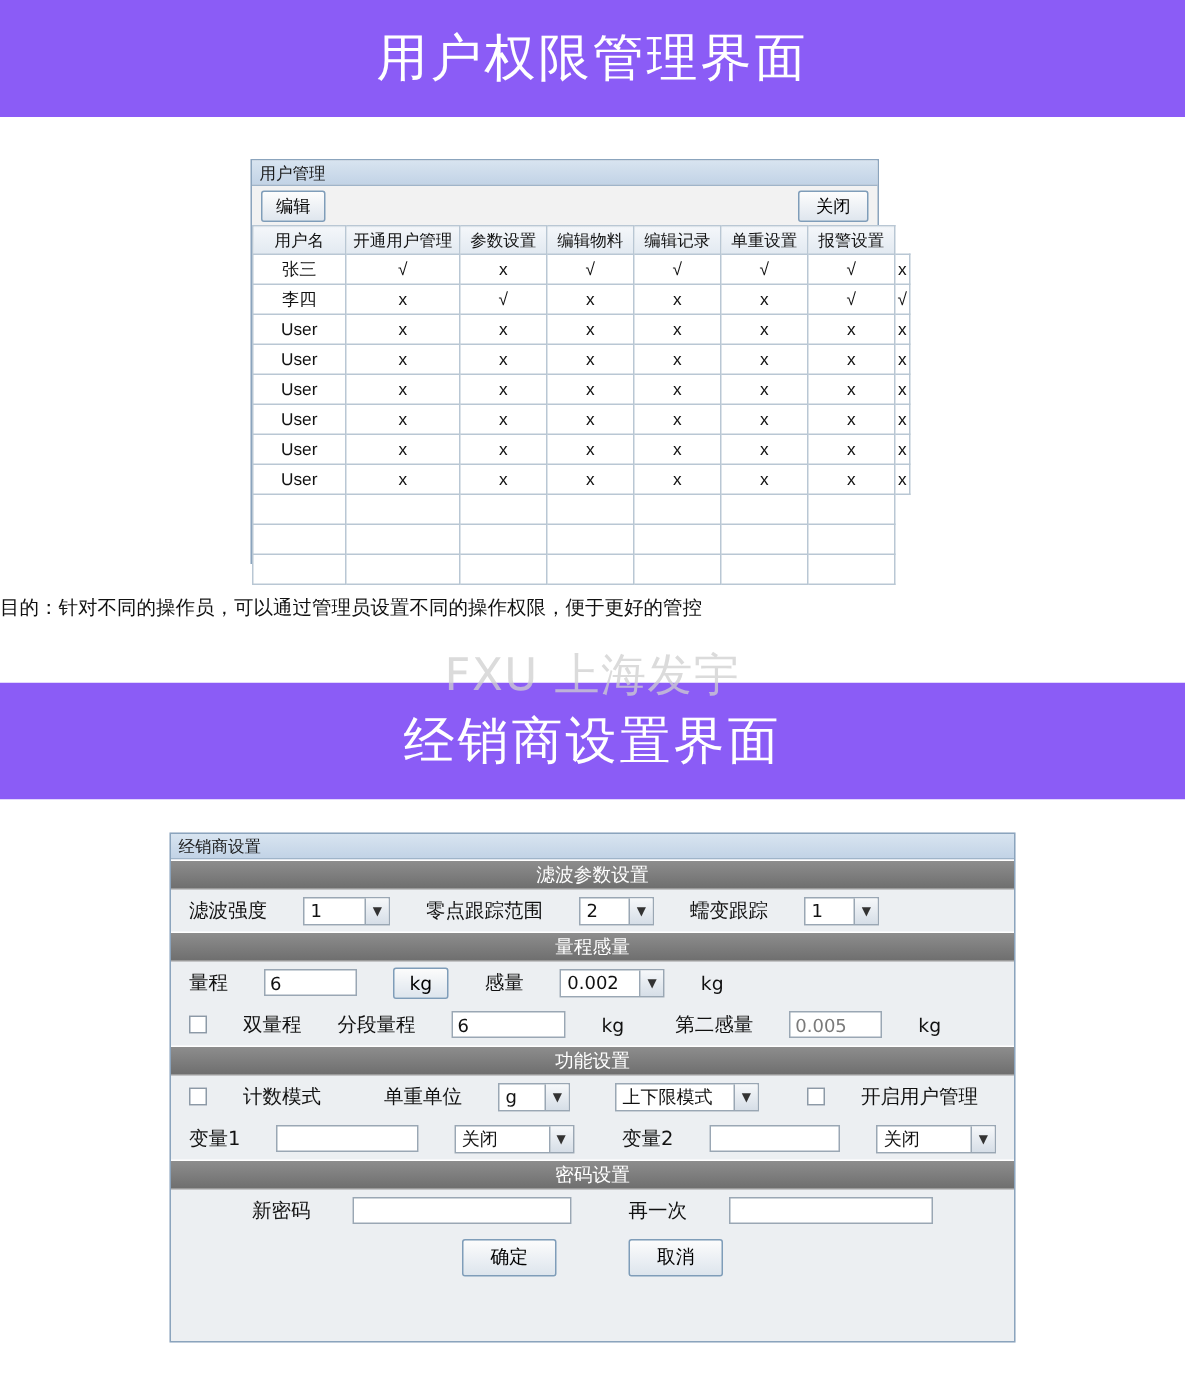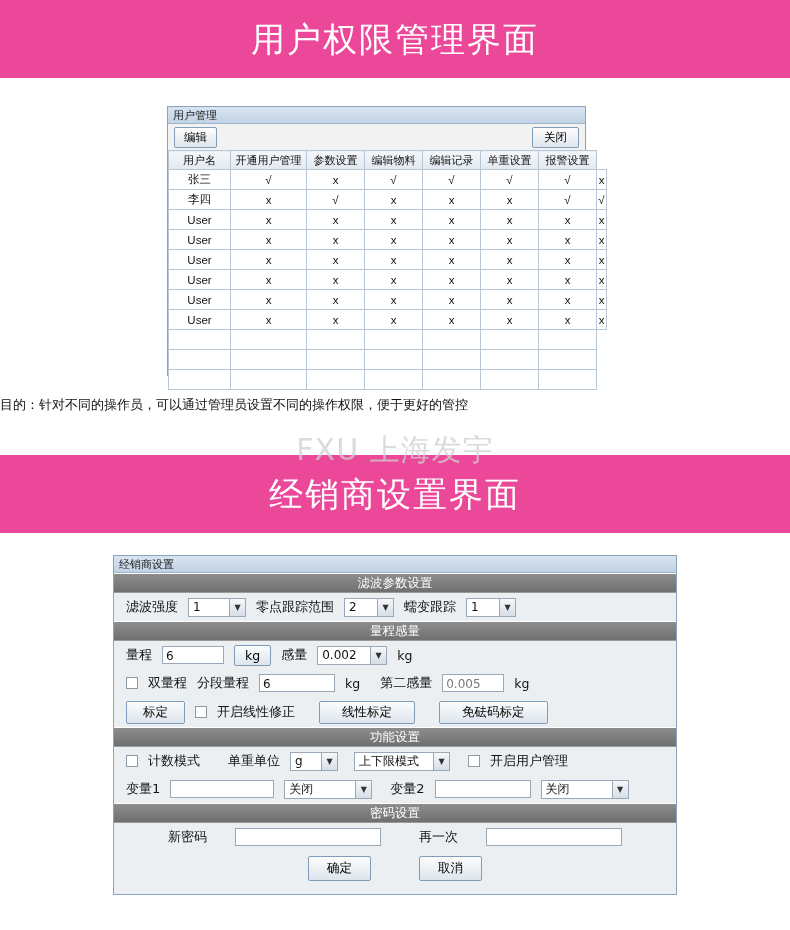--- a/index.html
+++ b/index.html
@@ -4,21 +4,21 @@
 <style>
   html,body{margin:0;padding:0;}
   body{
     width:790px;height:930px;
     background:#fff;
     font-family:"Liberation Sans","DejaVu Sans",sans-serif;
     overflow:hidden;
     position:relative;
   }
   .banner{
-    background:#ec4899;
+    background:#8b5cf6;
     color:#fff;
     text-align:center;
     font-size:34px;
     letter-spacing:2px;
     font-family:"DejaVu Sans","Liberation Sans",sans-serif;
   }
   #banner1{height:78px;line-height:78px;}
   #banner2{height:78px;line-height:78px;}
 
   
@@ -132,21 +132,21 @@
     border-top:1px solid #fff;
     border-bottom:1px solid #9a9a9a;
     font-family:"DejaVu Sans","Liberation Sans",sans-serif;
   }
   .row{
     display:flex;
     align-items:center;
     height:28px;
     padding:0 12px;
     box-sizing:border-box;
-    gap:10px;
+    gap:24px;
     font-size:13px;
     color:#111;
     font-family:"DejaVu Sans","Liberation Sans",sans-serif;
   }
   .lbl{font-size:13px;color:#111;white-space:nowrap;}
   .txt{
     border:1px solid #9aa7b4;
     background:#fff;
     height:18px;
     line-height:18px;
@@ -403,27 +403,20 @@
     <div class="row">
       <span class="chk"></span>
       <span class="lbl">双量程</span>
       <span class="lbl">分段量程</span>
       <span class="txt" style="width:76px">6</span>
       <span class="unit">kg</span>
       <span class="lbl" style="margin-left:10px">第二感量</span>
       <span class="txt" style="width:62px;color:#7a7a7a">0.005</span>
       <span class="unit">kg</span>
     </div>
-    <div class="btnrow">
-      <span class="btn2" style="padding:2px 16px">标定</span>
-      <span class="chk"></span>
-      <span class="lbl">开启线性修正</span>
-      <span class="btn2" style="padding:2px 22px;margin-left:14px">线性标定</span>
-      <span class="btn2" style="padding:2px 22px;margin-left:14px">免砝码标定</span>
-    </div>
 
     <div class="grouphdr">功能设置</div>
     <div class="row">
       <span class="chk"></span>
       <span class="lbl">计数模式</span>
       <span class="lbl" style="margin-left:18px">单重单位</span>
       <span class="sel" style="width:48px">
         <span>g</span>
         <span class="caret">▼</span>
       </span>

